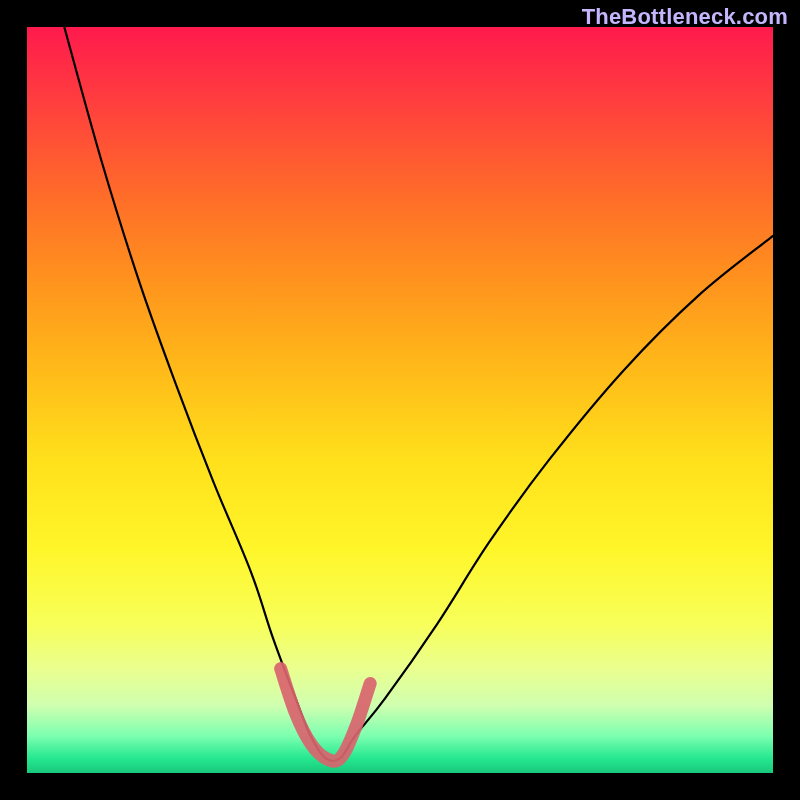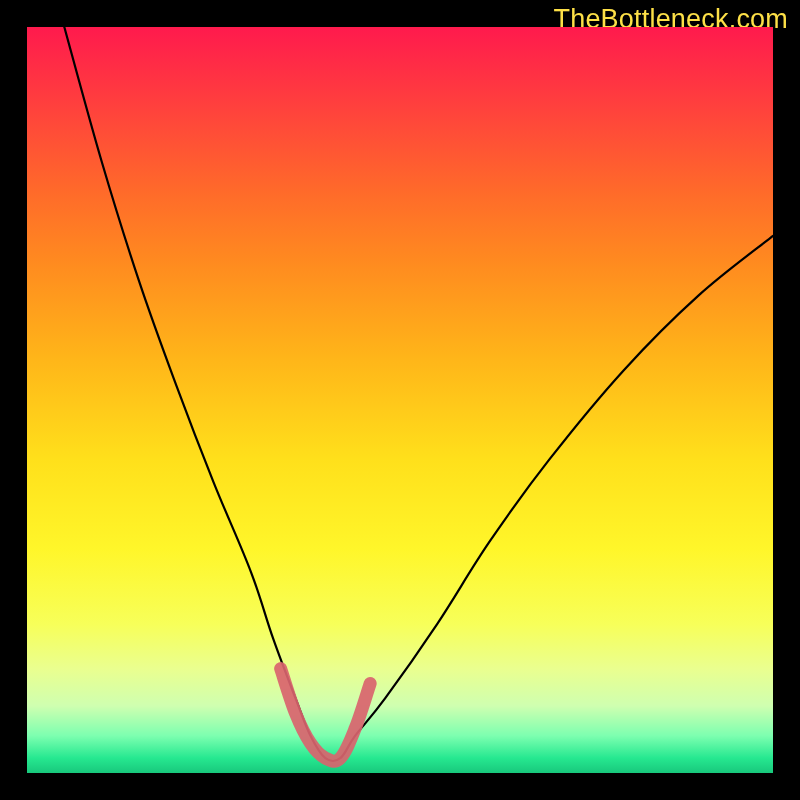--- a/index.html
+++ b/index.html
@@ -45,24 +45,24 @@
     position: absolute;
     left: 0;
     top: 0;
     width: 746px;
     height: 746px;
   }
   .watermark {
     position: absolute;
     top: 4px;
     right: 12px;
-    color: #fde047;
-    font-size: 27px;
+    color: #c4b5fd;
+    font-size: 22px;
     letter-spacing: 0.2px;
-    font-weight: 400;
+    font-weight: 700;
     user-select: none;
   }
 </style>
 </head>
 <body>
 
 <div class="frame">
   <div class="watermark">TheBottleneck.com</div>
 
   <div class="plot">

